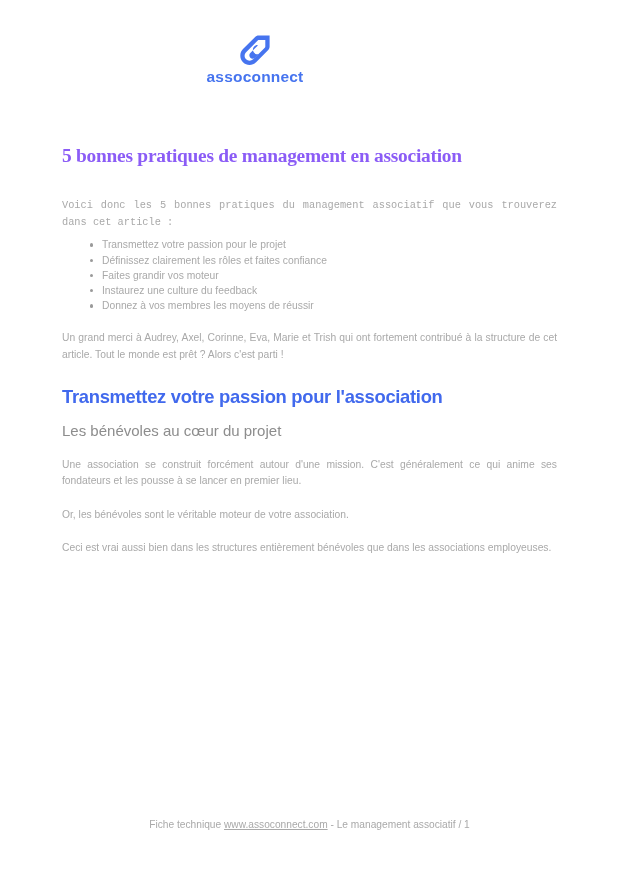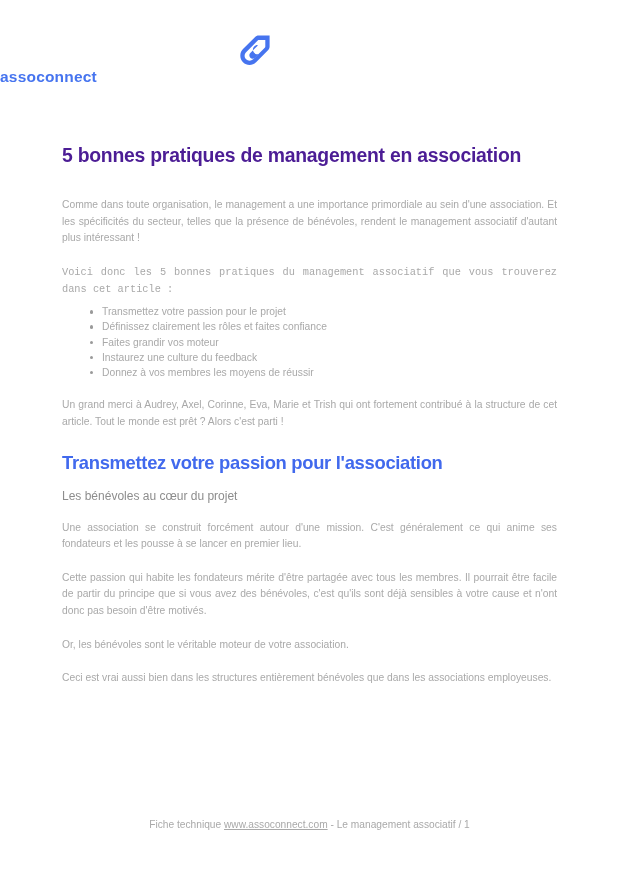--- a/index.html
+++ b/index.html
@@ -19,20 +19,21 @@
     overflow: hidden;
     box-sizing: border-box;
   }
 
   
   .logo-block {
     position: absolute;
     left: 0;
     top: 34px;
     width: 510px;
+    text-align: center;
   }
   .logo-mark {
     display: block;
     margin: 0 auto 3px auto;
     width: 34px;
     height: 32px;
   }
   .logo-word {
     display: block;
     font-family: "Liberation Sans", sans-serif;
@@ -46,25 +47,25 @@
   
   .content {
     position: absolute;
     left: 62px;
     top: 144px;
     width: 495px;
   }
 
   h1.doc-title {
     margin: 0 0 30px 0;
-    font-family: Liberation Sans, sans-serif;
+    font-family: Liberation Serif, serif;
     font-size: 19.4px;
     font-weight: bold;
     letter-spacing: -0.25px;
-    color: #4c1d95;
+    color: #8b5cf6;
     line-height: 1.2;
     white-space: nowrap;
   }
 
   p.body-text {
     margin: 0 0 17px 0;
     font-family: "Liberation Sans", sans-serif;
     font-size: 10.3px;
     line-height: 16.6px;
     color: #a9a9a9;
@@ -107,21 +108,21 @@
     font-weight: bold;
     letter-spacing: -0.3px;
     color: #4169ed;
     line-height: 1.2;
     white-space: nowrap;
   }
 
   h3.sub-title {
     margin: 0 0 16px 0;
     font-family: "Liberation Sans", sans-serif;
-    font-size: 12px;
+    font-size: 15px;
     font-weight: normal;
     color: #8d8d8d;
     line-height: 1.25;
   }
 
   
   .footer {
     position: absolute;
     left: 0;
     top: 819px;
@@ -148,38 +149,36 @@
                M20.6 5.9 L27.3 5.9 L27.3 12.6 C27.3 12.9 27.2 13.2 27.0 13.4 L15.1 25.3 C13.1 27.2 10.0 27.2 8.1 25.3 C6.1 23.3 6.1 20.2 8.1 18.2 L20.0 6.3 C20.2 6.1 20.4 5.9 20.6 5.9 Z" fill="#4674ef"></path>
       <path d="M19.6 10.9 C17.0 10.9 14.9 13.0 14.9 15.6 C14.9 18.2 17.0 20.3 19.6 20.3 C19.9 20.3 20.2 20.3 20.5 20.2 L17.0 23.7 C15.7 25.0 13.6 25.0 12.3 23.7 C11.0 22.4 11.0 20.3 12.3 19.0 L19.6 11.7 Z" fill="#4674ef"></path>
     </svg>
     <span class="logo-word">assoconnect</span>
   </div>
 
   <div class="content">
 
     <h1 class="doc-title">5 bonnes pratiques de management en association</h1>
 
-    <p class="body-text">Comme dans toute organisation, le management a une importance primordiale au sein d'une association. Et les spécificités du secteur, telles que la présence de bénévoles, rendent le management associatif d'autant plus intéressant !</p>
     <p class="body-text tight">Voici donc les 5 bonnes pratiques du management associatif que vous trouverez dans cet article :</p>
 
     <ul class="practice-list">
       <li>Transmettez votre passion pour le projet</li>
       <li>Définissez clairement les rôles et faites confiance</li>
       <li>Faites grandir vos moteur</li>
       <li>Instaurez une culture du feedback</li>
       <li>Donnez à vos membres les moyens de réussir</li>
     </ul>
 
     <p class="body-text">Un grand merci à Audrey, Axel, Corinne, Eva, Marie et Trish qui ont fortement contribué à la structure de cet article. Tout le monde est prêt ? Alors c'est parti !</p>
 
     <h2 class="section-title">Transmettez votre passion pour l'association</h2>
     <h3 class="sub-title">Les bénévoles au cœur du projet</h3>
 
     <p class="body-text">Une association se construit forcément autour d'une mission. C'est généralement ce qui anime ses fondateurs et les pousse à se lancer en premier lieu.</p>
-    <p class="body-text">Cette passion qui habite les fondateurs mérite d'être partagée avec tous les membres. Il pourrait être facile de partir du principe que si vous avez des bénévoles, c'est qu'ils sont déjà sensibles à votre cause et n'ont donc pas besoin d'être motivés.</p>
     <p class="body-text">Or, les bénévoles sont le véritable moteur de votre association.</p>
     <p class="body-text">Ceci est vrai aussi bien dans les structures entièrement bénévoles que dans les associations employeuses.</p>
 
   </div>
 
   <div class="footer"><span>Fiche technique </span><span class="link">www.assoconnect.com</span><span> - Le management associatif / 1</span></div>
 
 </div>
 
 </body></html>

